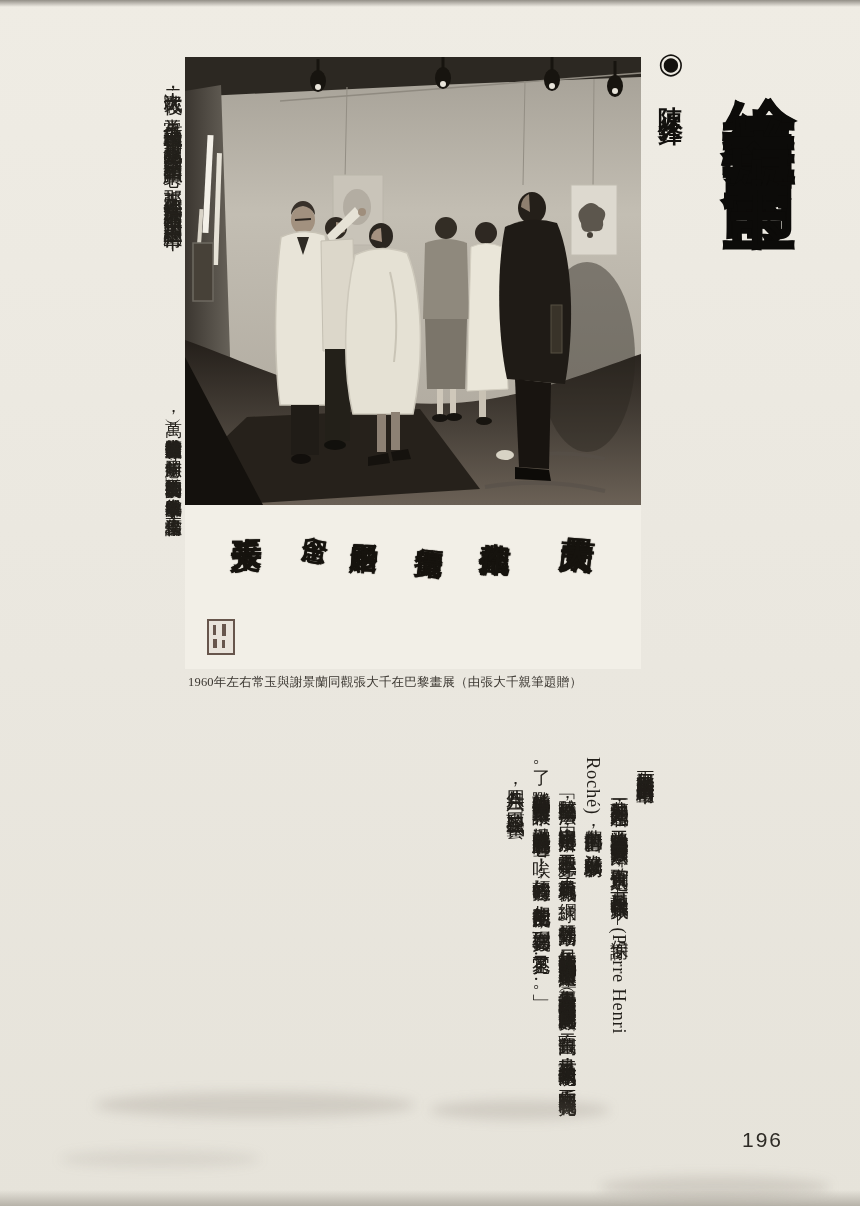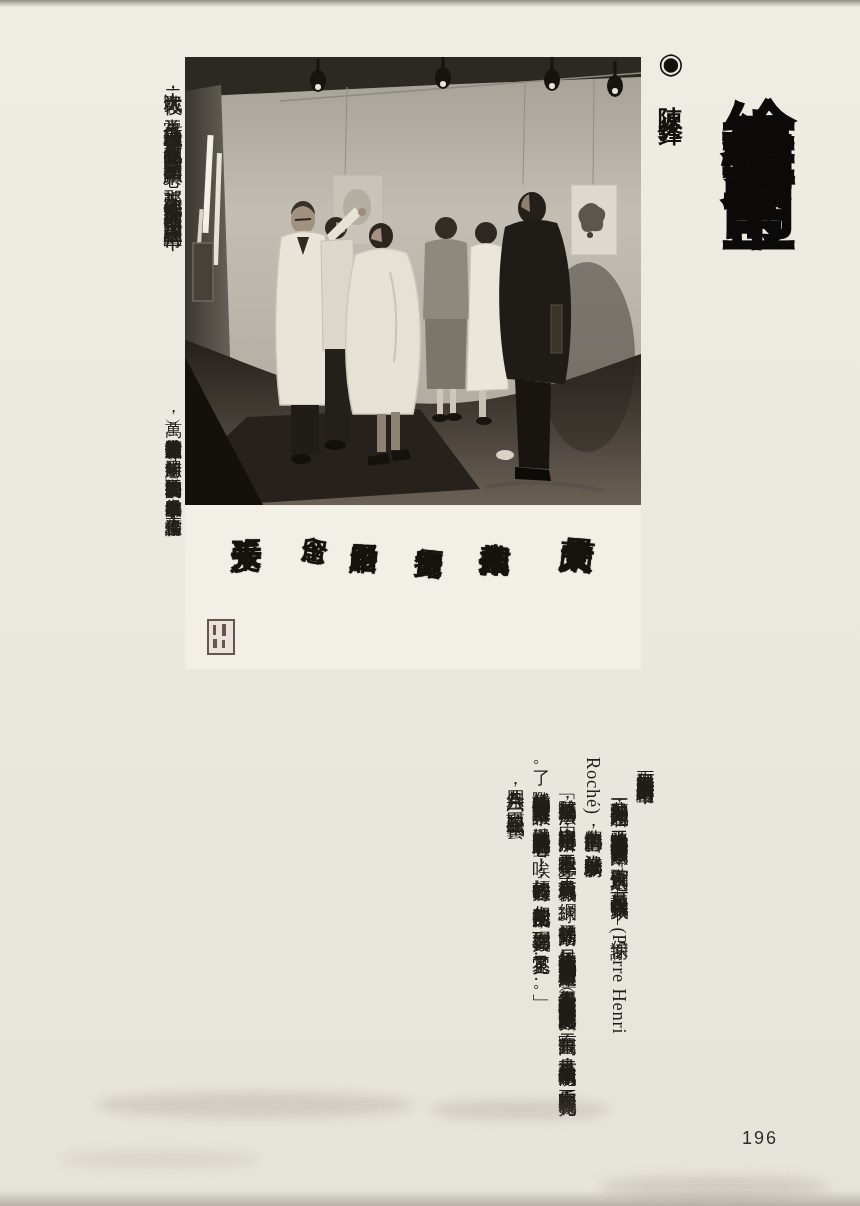--- a/index.html
+++ b/index.html
@@ -77,21 +77,21 @@
     font-size:18.4px; line-height:26px; letter-spacing:0.8px; color:#211e19;
   }
   #body p{margin:0; text-indent:1.5em;}
   #body p.flush{text-indent:0;}
   #body p.small-indent{text-indent:1em;}
 
   
   #pageno{
     position:absolute; left:742px; top:1128px;
     font-family:"Liberation Sans","DejaVu Sans",sans-serif;
-    font-size:18px; letter-spacing:2px; color:#2e2b26;
+    font-size:21px; letter-spacing:2px; color:#2e2b26;
   }
 
   
   .edge-top{position:absolute;left:0;top:0;width:100%;height:7px;
     background:linear-gradient(180deg,rgba(55,50,43,.5),rgba(55,50,43,0));}
   .edge-bottom{position:absolute;left:0;bottom:0;width:100%;height:16px;
     background:linear-gradient(0deg,rgba(95,88,77,.35),rgba(95,88,77,0));}
   .smudge{position:absolute;border-radius:50%;filter:blur(6px);background:rgba(125,117,104,.20);}
   .sm1{left:95px;top:1092px;width:320px;height:26px;}
   .sm2{left:430px;top:1100px;width:180px;height:20px;}
@@ -236,20 +236,21 @@
     <span class="cal c4">留念</span>
     <span class="cal c5">大千張爰</span>
     <div id="seal">
       <i class="s1"></i>
         <i class="s2"></i>
         <i class="s3"></i>
         <i class="s4"></i>
     </div>
   </div>
 
+  <div id="caption">1960年左右常玉與謝景蘭同觀張大千在巴黎畫展（由張大千親筆題贈）</div>
 
   <div id="headline">繪畫拍賣市場中的常玉</div>
 
   <div id="author">
     <span class="marker">◉</span><span>陳炎鋒</span>
   </div>
 
   <div id="intro">
     <p id="intro-a">二次大戰後，常玉作品首次出現在拍賣市場該是一九八三年的巴黎國立藝術品拍賣中心，那張五〇年代裸女油畫的落槌價爲二萬法郎（加上稅約台幣十二</p>
     <p id="intro-b">萬），當時筆者曾於民生報作精簡的常玉畫價報導。回想十餘年前，知道「常玉」的不外乎文藝圈的朋友，一般人幾乎連名字都沒印象，更遑論畫作價格，</p>

